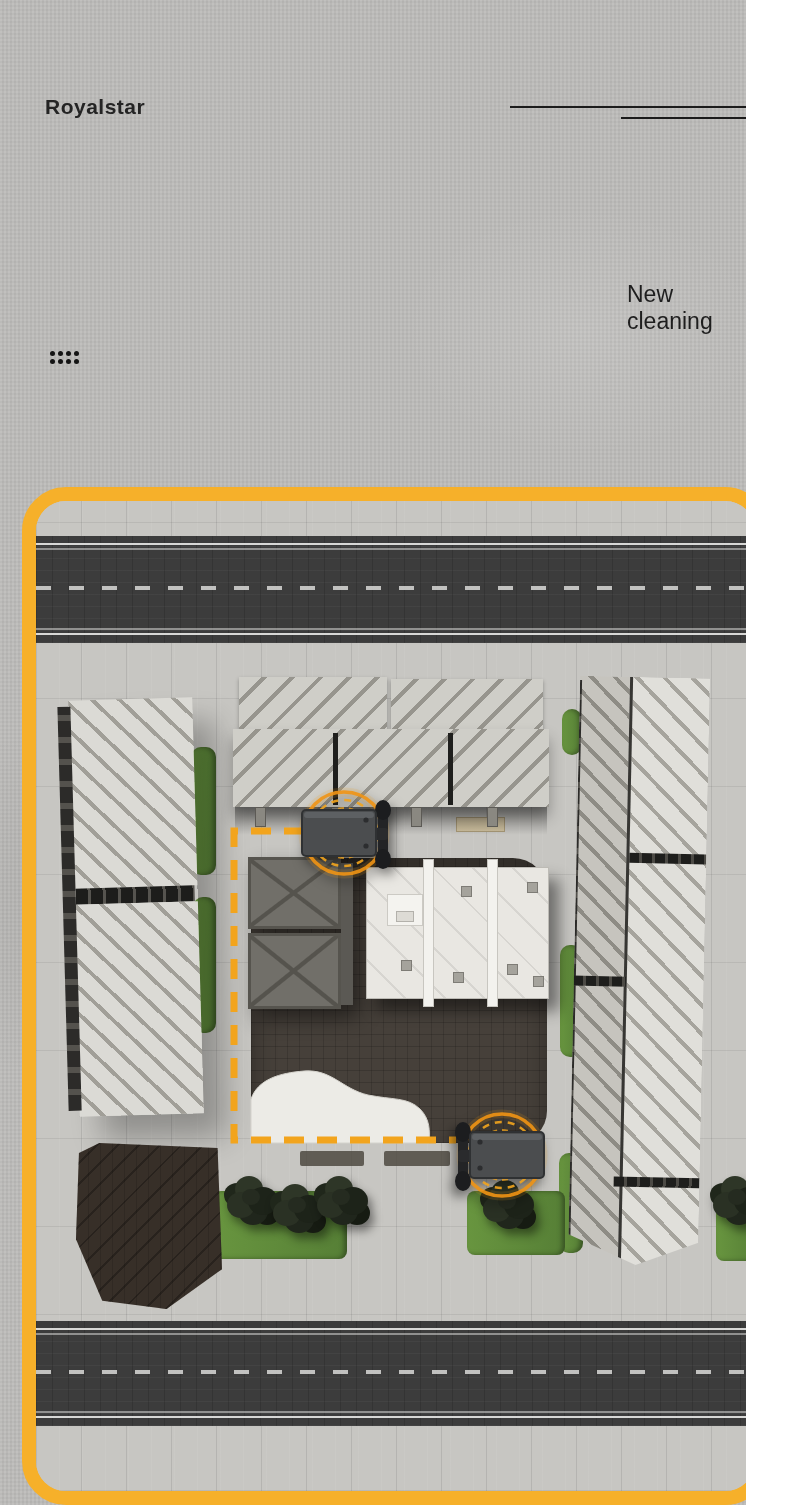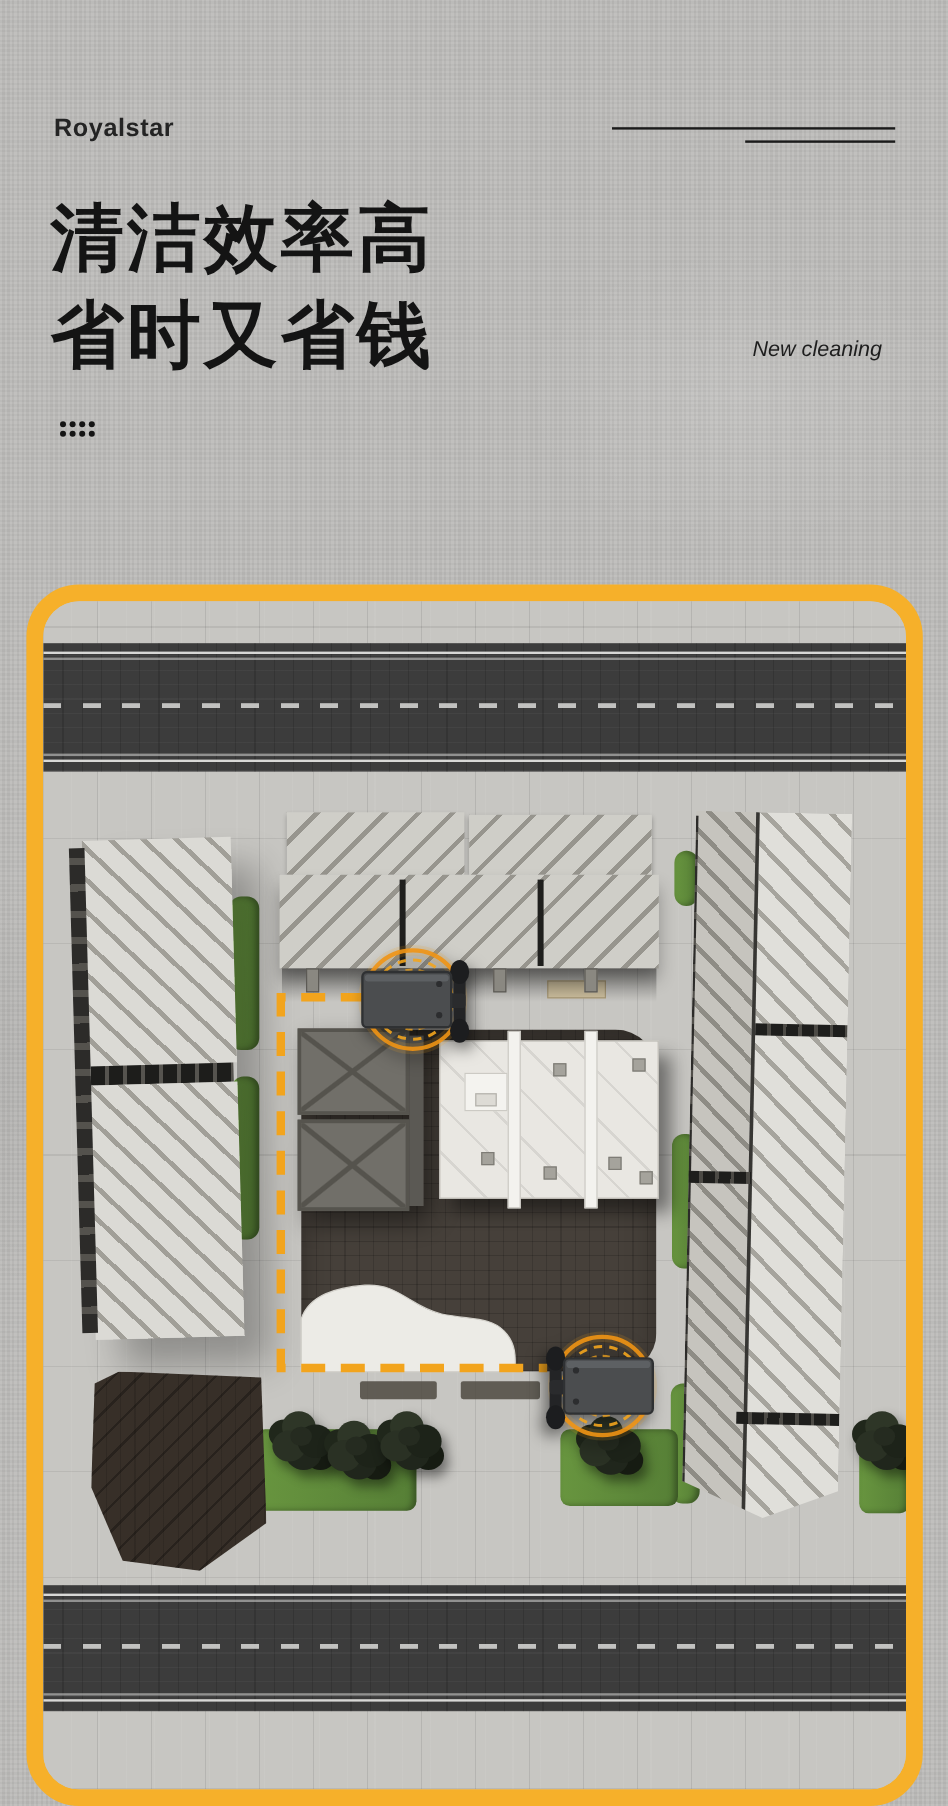--- a/index.html
+++ b/index.html
@@ -1,31 +1,31 @@
 <!DOCTYPE html>
 <html><head>
 <meta charset="utf-8">
 <style>
   html,body{margin:0;padding:0;}
   body{font-family:"Liberation Sans","DejaVu Sans",sans-serif;}
-  .page{position:relative;width:790px;height:1505px;overflow:hidden;
+  .page{position:relative;width:701px;height:1505px;overflow:hidden;
     background:
       radial-gradient(260px 180px at 78% 22%, rgba(255,255,255,.10), transparent 70%),
       radial-gradient(340px 260px at 12% 60%, rgba(0,0,0,.05), transparent 70%),
       repeating-linear-gradient(90deg, rgba(255,255,255,.035) 0 2px, rgba(0,0,0,.03) 2px 4px),
       repeating-linear-gradient(0deg, rgba(255,255,255,.03) 0 2px, rgba(0,0,0,.022) 2px 4px),
-      #bdbcba;}
+      #bdbcba; padding-left: 45px;}
   
   .logo{position:absolute;left:45px;top:95px;font-size:21px;font-weight:700;color:#242424;letter-spacing:.5px;}
   .rule-1{position:absolute;left:510px;top:106px;width:236px;height:2px;background:#1b1b1b;}
   .rule-2{position:absolute;left:621px;top:117px;width:125px;height:2px;background:#1b1b1b;}
   .title{position:absolute;left:42px;top:158px;font-size:61px;line-height:1.32;font-weight:900;color:#141414;letter-spacing:3px;margin:0;}
   .dots{position:absolute;left:50px;top:351px;display:grid;grid-template-columns:repeat(4,5px);grid-auto-rows:5px;gap:3px;}
   .dots span{width:5px;height:5px;border-radius:50%;background:#141414;}
-  .tagline{position:absolute;left:627px;top:281px;font-size:18px;color:#1e1e1e;font-style:italic;}
+  .tagline{position:absolute;left:627px;top:281px;font-size:23px;color:#1e1e1e;}
   .subtitle{position:absolute;left:47px;top:408px;font-size:31px;font-weight:500;color:#2b2b2b;letter-spacing:1px;}
   .subtitle sup{font-size:17px;}
   
   .frame{position:absolute;left:22px;top:487px;width:747px;height:1018px;box-sizing:border-box;
     border:14px solid #F6B02A;border-radius:44px;overflow:hidden;background:#c7c6c2;}
   .scene{position:absolute;inset:0;overflow:hidden;
     background:
       repeating-linear-gradient(0deg, rgba(0,0,0,.07) 0 1px, transparent 1px 88px),
       repeating-linear-gradient(90deg, rgba(0,0,0,.09) 0 1px, transparent 1px 45px),
       repeating-linear-gradient(90deg, rgba(255,255,255,.05) 0 1px, transparent 1px 23px),
@@ -119,21 +119,20 @@
 </style>
 </head>
 <body>
 
 <div class="page">
 
   <div class="logo">Royalstar</div>
   <div class="rule-1"></div>
   <div class="rule-2"></div>
 
-  <h1 class="title"><span>清洁效率高</span><br><span>省时又省钱</span></h1>
 
   <div class="dots">
     <span></span>
       <span></span>
       <span></span>
       <span></span>
     <span></span>
       <span></span>
       <span></span>
       <span></span>

